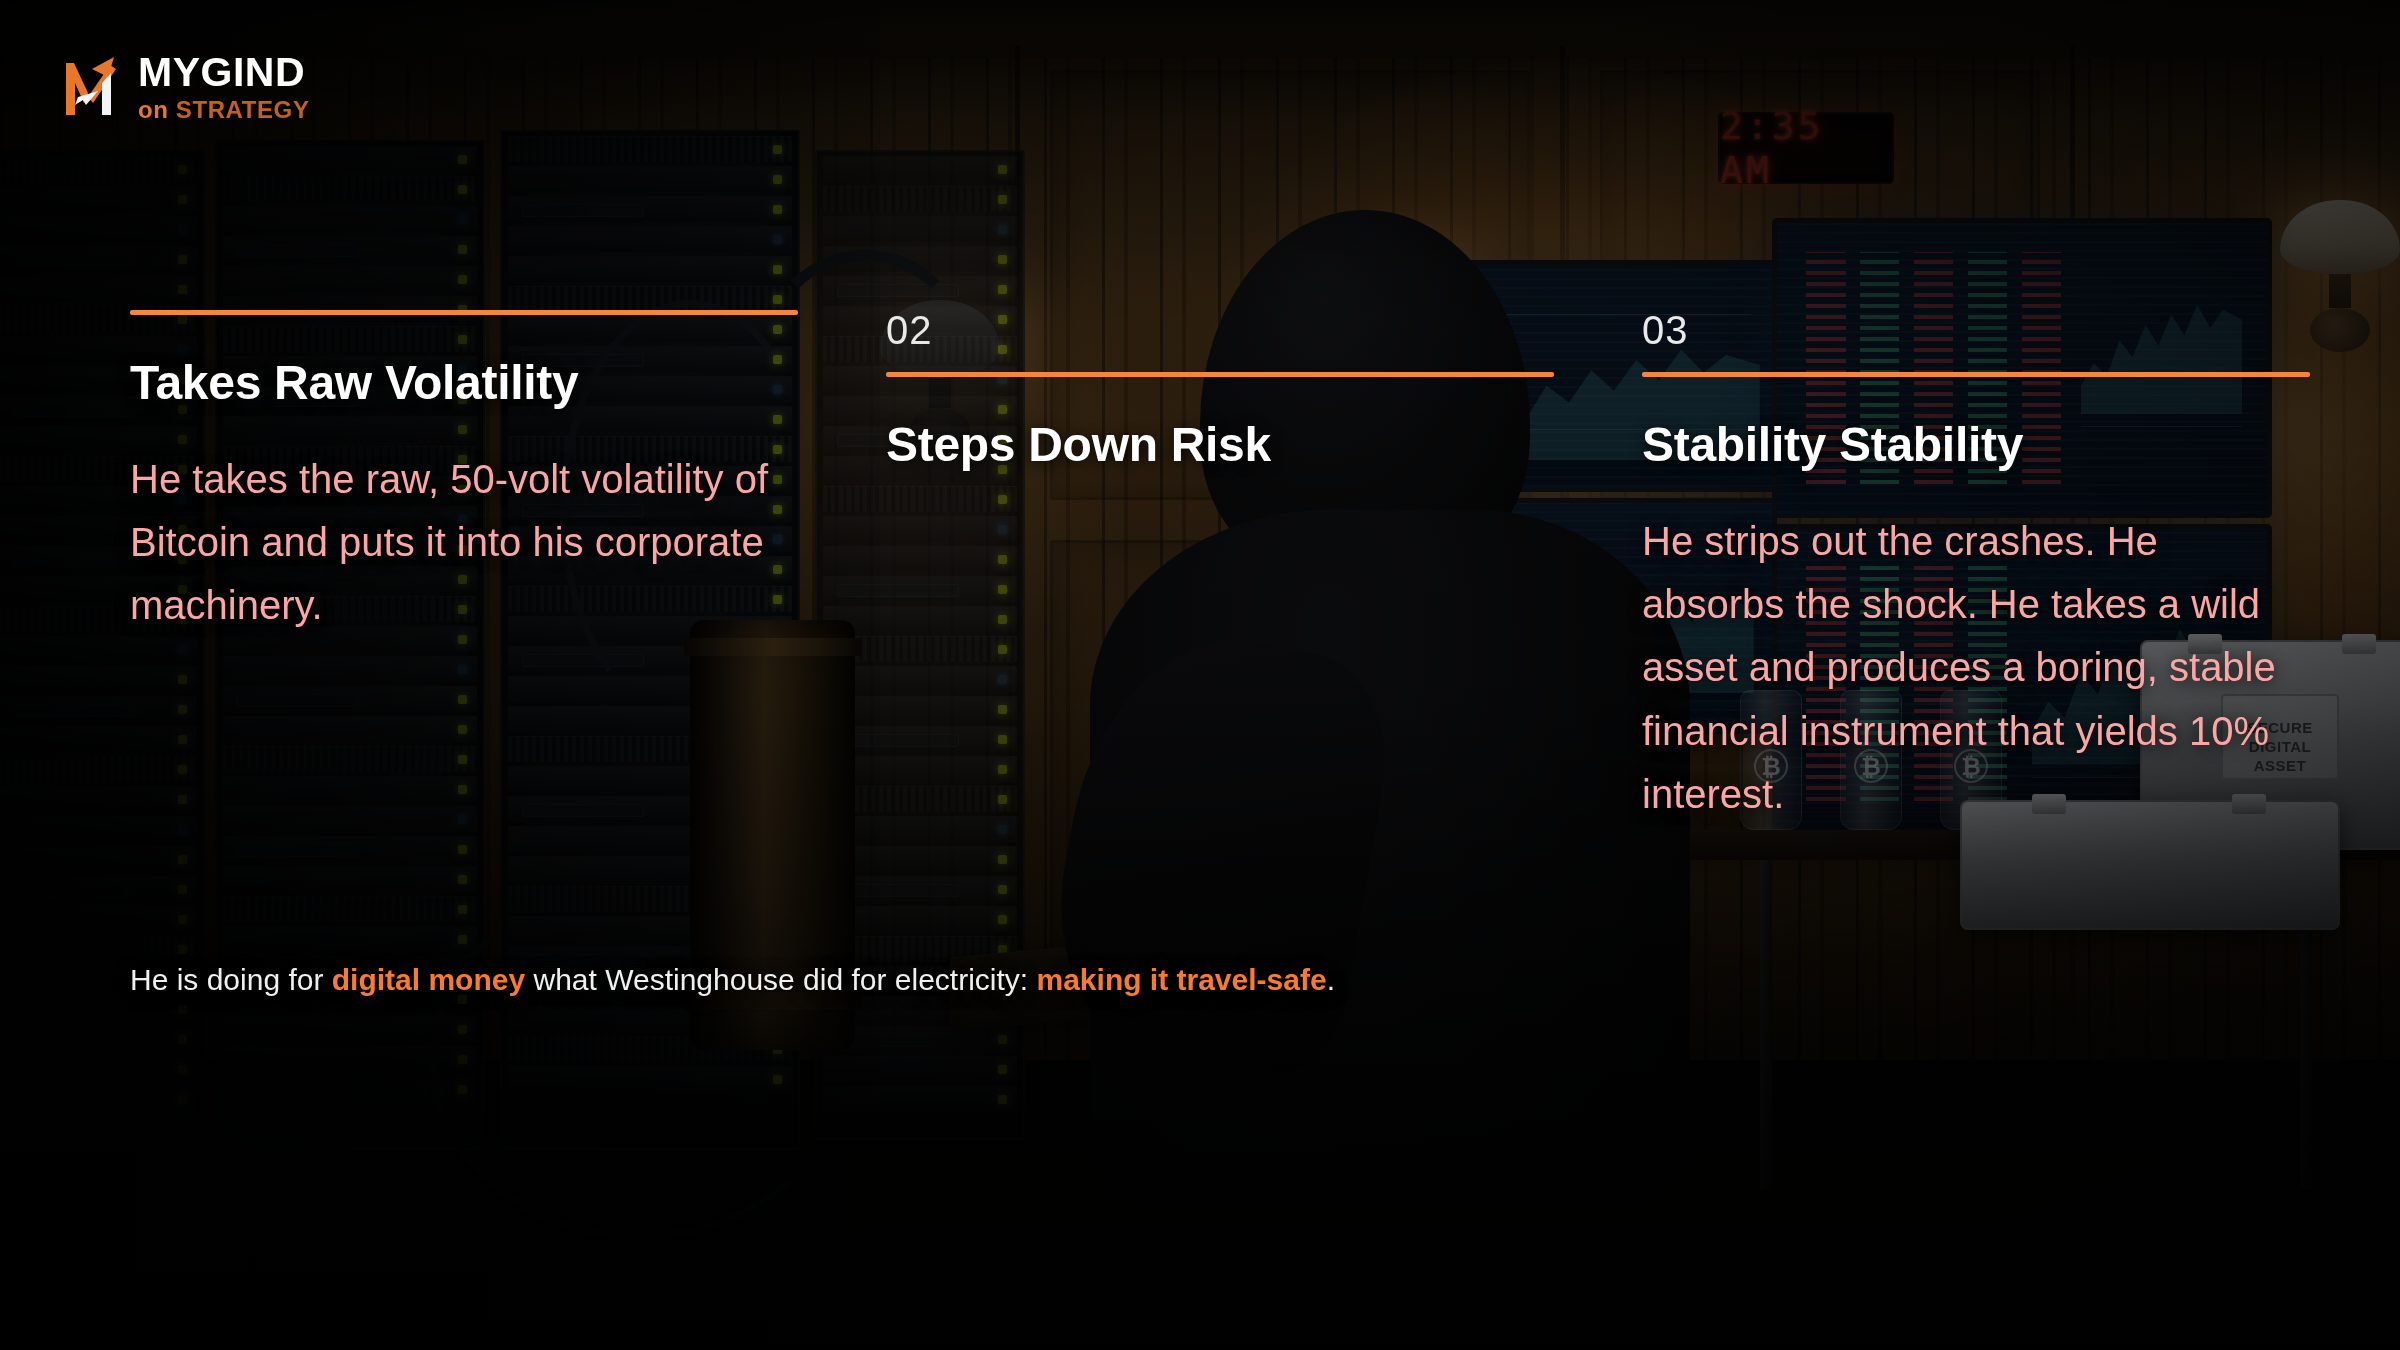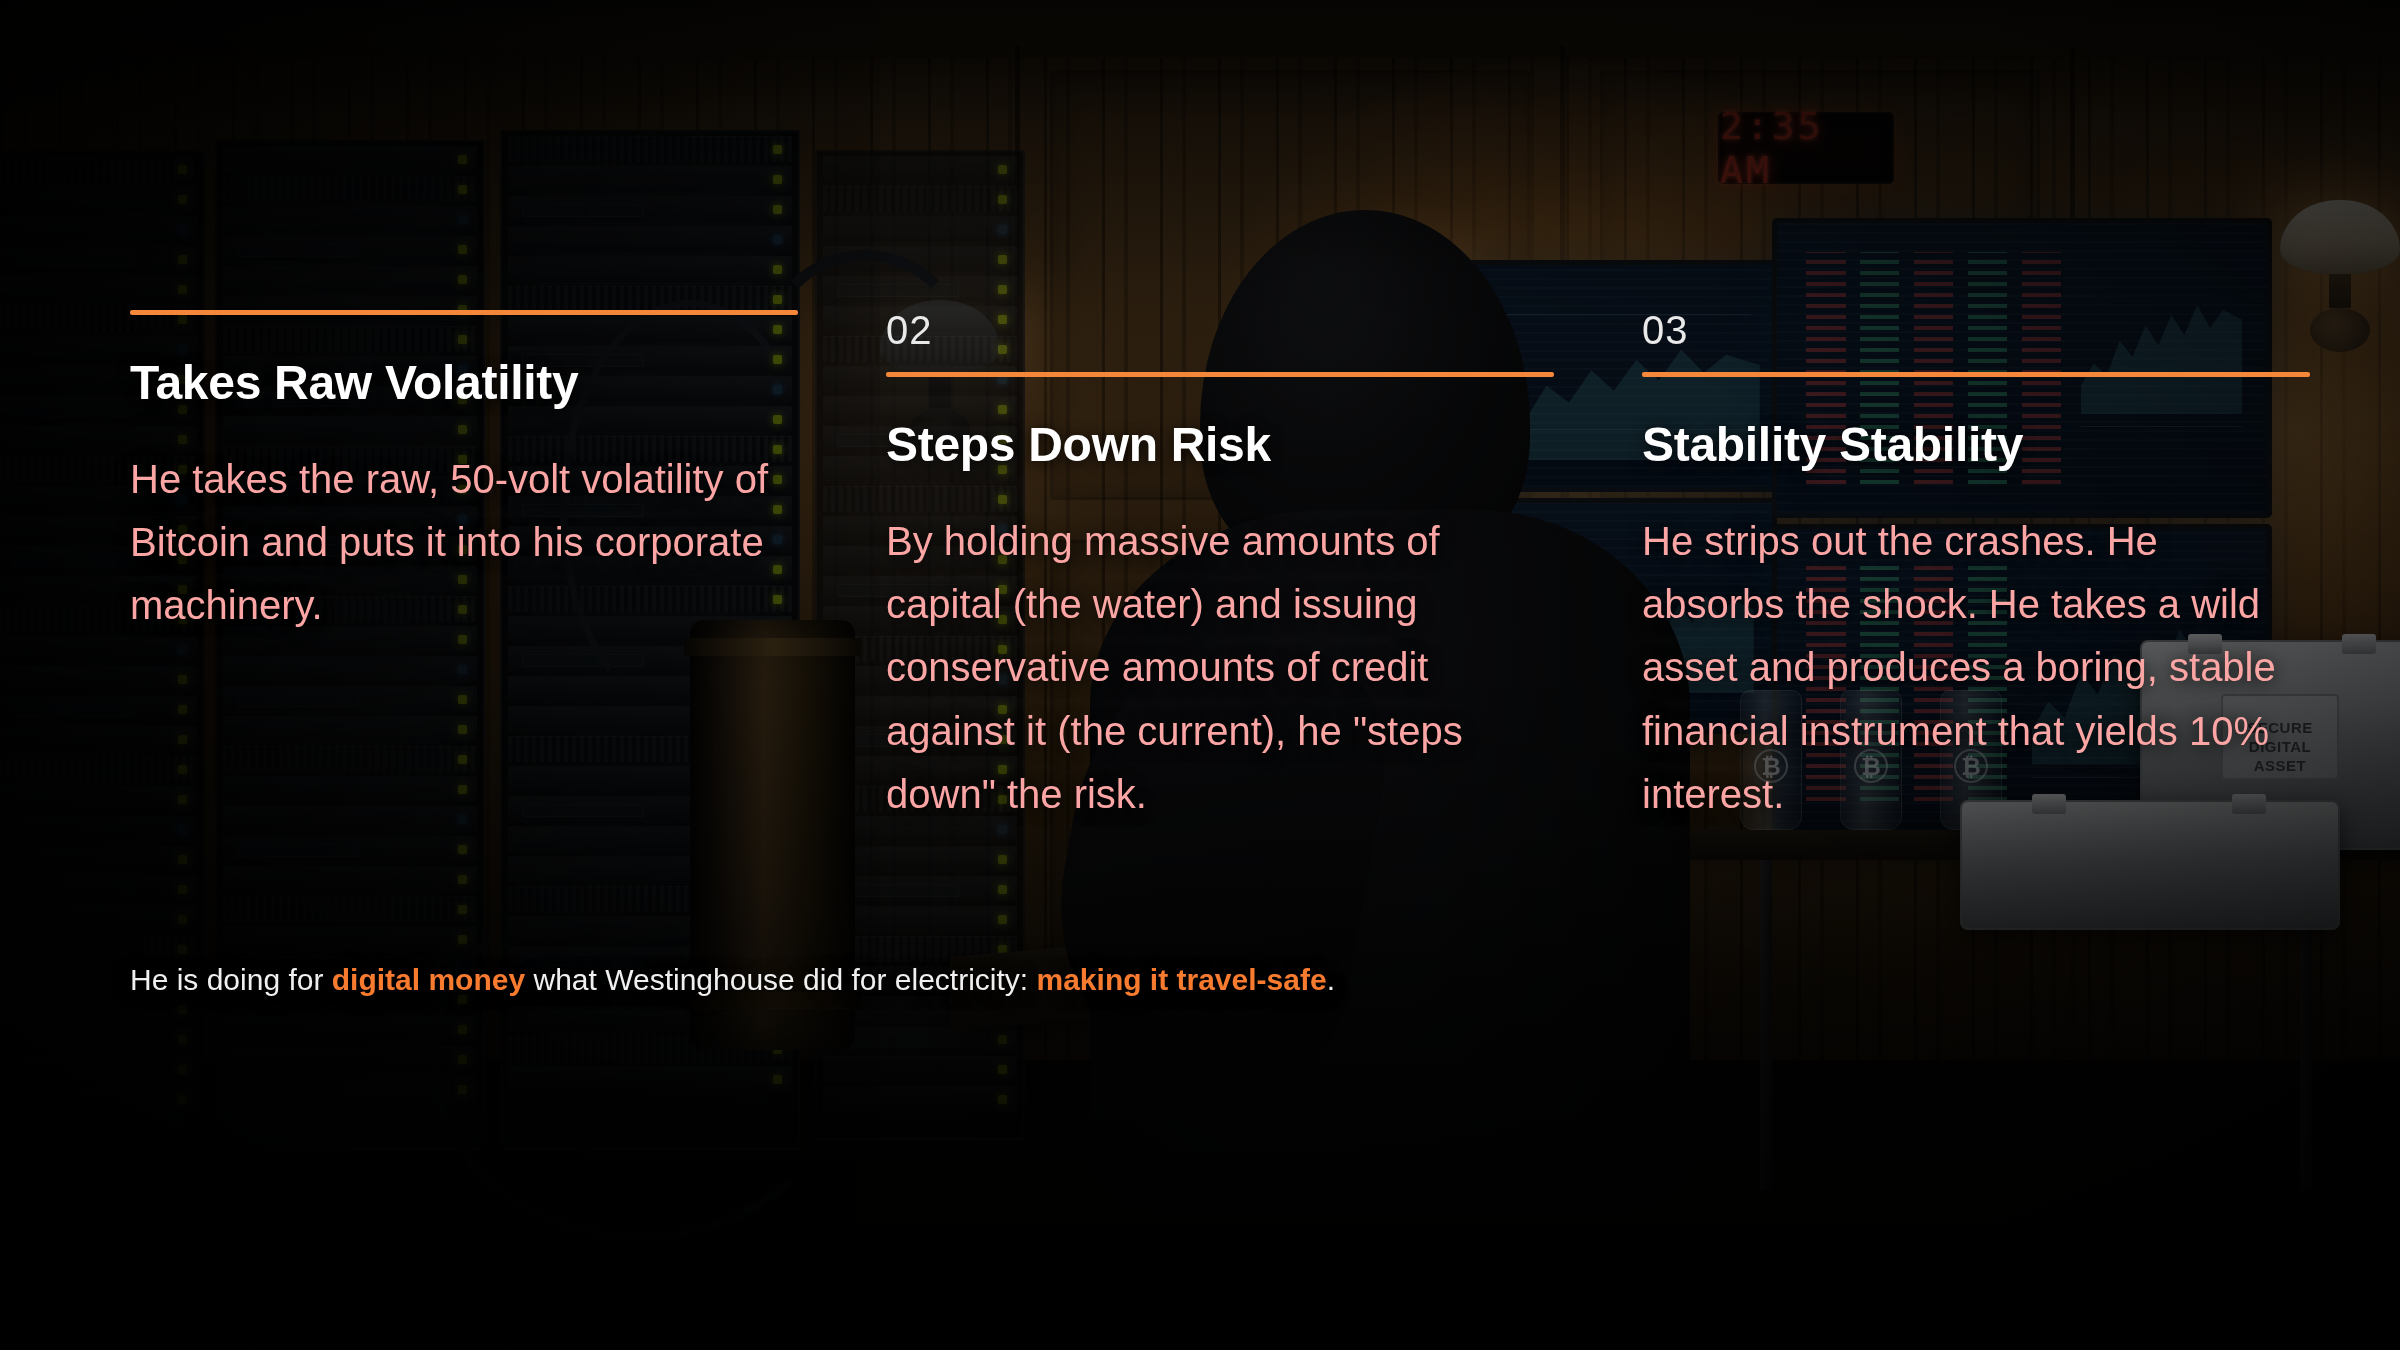--- a/index.html
+++ b/index.html
@@ -470,34 +470,48 @@
       <div class="arm-l"></div>
     </div>
 
     <div class="left-dark"></div>
     <div class="scrim"></div>
     <div class="vignette"></div>
   </div>
 
   <div class="content">
 
+    <div class="logo">
+      <svg class="logo-mark" viewBox="0 0 62 68">
+        <path d="M4 62 L4 10 L12 10 L26 40 L22 50 L13 30 L13 62 Z" fill="#E8762B"></path>
+        <path d="M30 16 L52 4 L46 24 Z" fill="#E8762B"></path>
+        <path d="M26 44 L48 12 L54 16 L31 50 Z" fill="#E8762B"></path>
+        <path d="M40 30 L40 62 L49 62 L49 20 Z" fill="#F3F4F5"></path>
+        <path d="M16 44 L36 38 L24 52 L21 47 L13 52 Z" fill="#F3F4F5"></path>
+      </svg>
+      <div class="logo-text">
+        <div class="logo-main">MYGIND</div>
+        <div class="logo-sub">
+          <span class="on">on </span><span class="strategy">STRATEGY</span>
+        </div>
+      </div>
+    </div>
 
     <div class="cols">
 
       <div class="col-item">
         <div class="col-rule"></div>
         <div class="col-head">Takes Raw Volatility</div>
         <div class="col-body">He takes the raw, 50-volt volatility of Bitcoin and puts it into his corporate machinery.</div>
       </div>
 
       <div class="col-item">
         <div class="col-num">02</div>
         <div class="col-rule"></div>
         <div class="col-head">Steps Down Risk</div>
-        <div class="col-body">By holding massive amounts of capital (the water) and issuing conservative amounts of credit against it (the current), he "steps down" the risk.</div>
       </div>
 
       <div class="col-item">
         <div class="col-num">03</div>
         <div class="col-rule"></div>
         <div class="col-head">Stability Stability</div>
         <div class="col-body">He strips out the crashes. He absorbs the shock. He takes a wild asset and produces a boring, stable financial instrument that yields 10% interest.</div>
       </div>
 
     </div>

